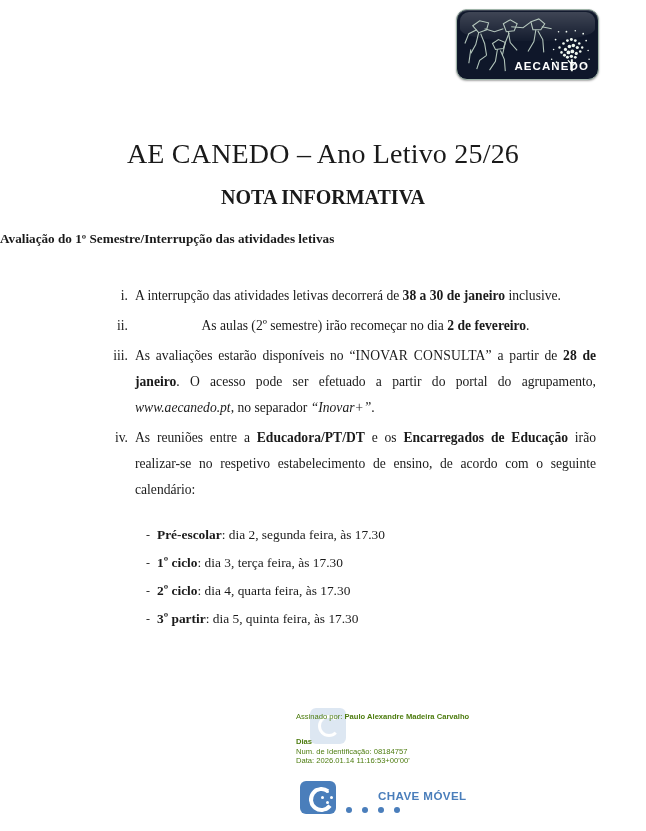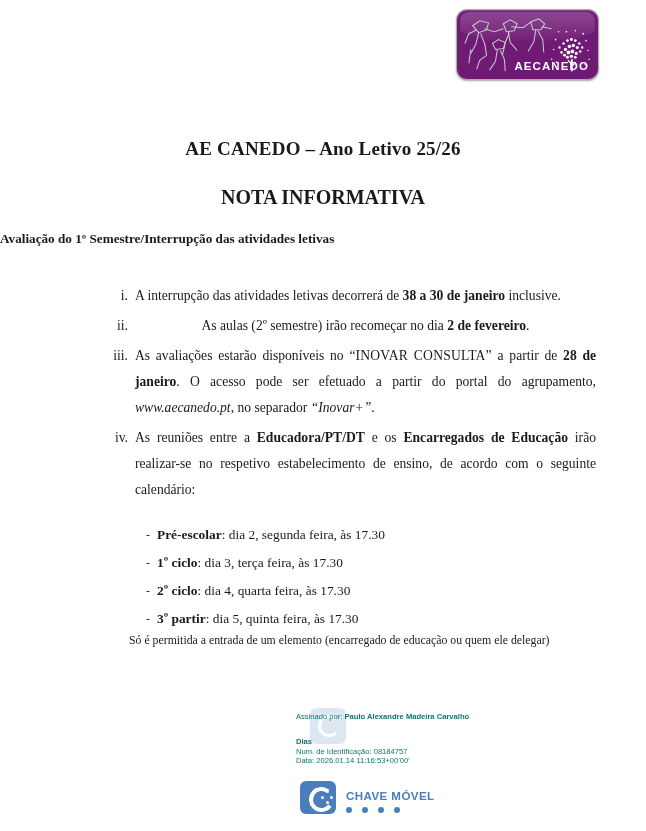--- a/index.html
+++ b/index.html
@@ -60,22 +60,22 @@
     letter-spacing: 1.1px;
     color: #ffffff;
   }
 
   
   .doc-title {
     position: absolute;
     left: 0; right: 0;
     top: 138px;
     text-align: center;
-    font-size: 19px;
-    font-weight: bold;
+    font-size: 28px;
+    font-weight: normal;
     letter-spacing: 0.2px;
   }
   .doc-subtitle {
     position: absolute;
     left: 0; right: 0;
     top: 186px;
     text-align: center;
     font-size: 20px;
     font-weight: bold;
   }
@@ -151,21 +151,21 @@
   }
 
   
   .sigblock {
     position: absolute;
     left: 296px;
     top: 712px;
     width: 200px;
     height: 44px;
     font-family: "Liberation Sans", sans-serif;
-    color: #0f766e;
+    color: #4d7c0f;
   }
   .sig-watermark {
     position: absolute;
     left: 14px;
     top: -4px;
     width: 36px;
     height: 36px;
     border-radius: 6px;
     background: #4a7ebb;
     opacity: 0.18;
@@ -242,21 +242,21 @@
     background: #4a7ebb;
     display: block;
   }
 </style>
 </head>
 <body>
 
 <div id="page">
 
   <div class="logo-wrap">
-    <div class="logo-plate" style="background-color: #701a75;">
+    <div class="logo-plate" style="background-color: #0f172a;">
       <div class="logo-gloss"></div>
       <svg class="logo-svg" viewBox="0 0 143 71">
         <g stroke="#cfe3d4" stroke-width="1.1" fill="none" opacity="0.85">
 
           <path d="M16 16 l7 -5 l9 2 l-2 7 l-8 3 z"></path>
           <path d="M22 23 l-3 12 l-5 9"></path>
           <path d="M24 24 l4 10 l2 12"></path>
           <path d="M20 20 l-8 4 l-4 10"></path>
           <path d="M28 19 l10 3 l9 -3"></path>
           <path d="M47 14 l7 -4 l7 4 l-3 7 l-8 1 z"></path>
@@ -350,21 +350,20 @@
     <div class="sub-li">
       <span class="sub-dash">-</span>
       <span class="sub-text"><b>2º ciclo</b>: dia 4, quarta feira, às 17.30</span>
     </div>
     <div class="sub-li">
       <span class="sub-dash">-</span>
       <span class="sub-text"><b>3º partir</b>: dia 5, quinta feira, às 17.30</span>
     </div>
   </div>
 
-  <div class="footnote">Só é permitida a entrada de um elemento (encarregado de educação ou quem ele delegar)</div>
 
   <div class="sigblock">
     <div class="sig-watermark"></div>
     <div class="sig-lines">
       <div class="sig-line">
         <span>Assinado por: </span>
         <b>Paulo Alexandre Madeira Carvalho</b>
       </div>
       <div class="sig-line b">Dias</div>
       <div class="sig-line">Num. de Identificação: 08184757</div>
@@ -373,21 +372,21 @@
   </div>
 
   <div class="cm-wrap">
     <div class="cm-badge" style="background: rgb(74, 126, 187);">
       <div class="cm-c"></div>
       <span class="cm-dot" style="left:26px; top:9px;"></span>
       <span class="cm-dot" style="left:26px; top:20px;"></span>
       <span class="cm-dot" style="left:21px; top:14.5px;"></span>
       <span class="cm-dot" style="left:30px; top:14.5px;"></span>
     </div>
-    <div class="cm-text" style="color: rgb(74, 126, 187);">CHAVE MÓVEL</div>
+    <div class="cm-text" style="color: rgb(74, 126, 187); margin-left: 32px;">CHAVE MÓVEL</div>
     <div class="cm-dots">
       <span style="background: rgb(74, 126, 187);"></span>
       <span style="background: rgb(74, 126, 187);"></span>
       <span style="background: rgb(74, 126, 187);"></span>
       <span style="background: rgb(74, 126, 187);"></span>
     </div>
   </div>
 
 </div>
 

